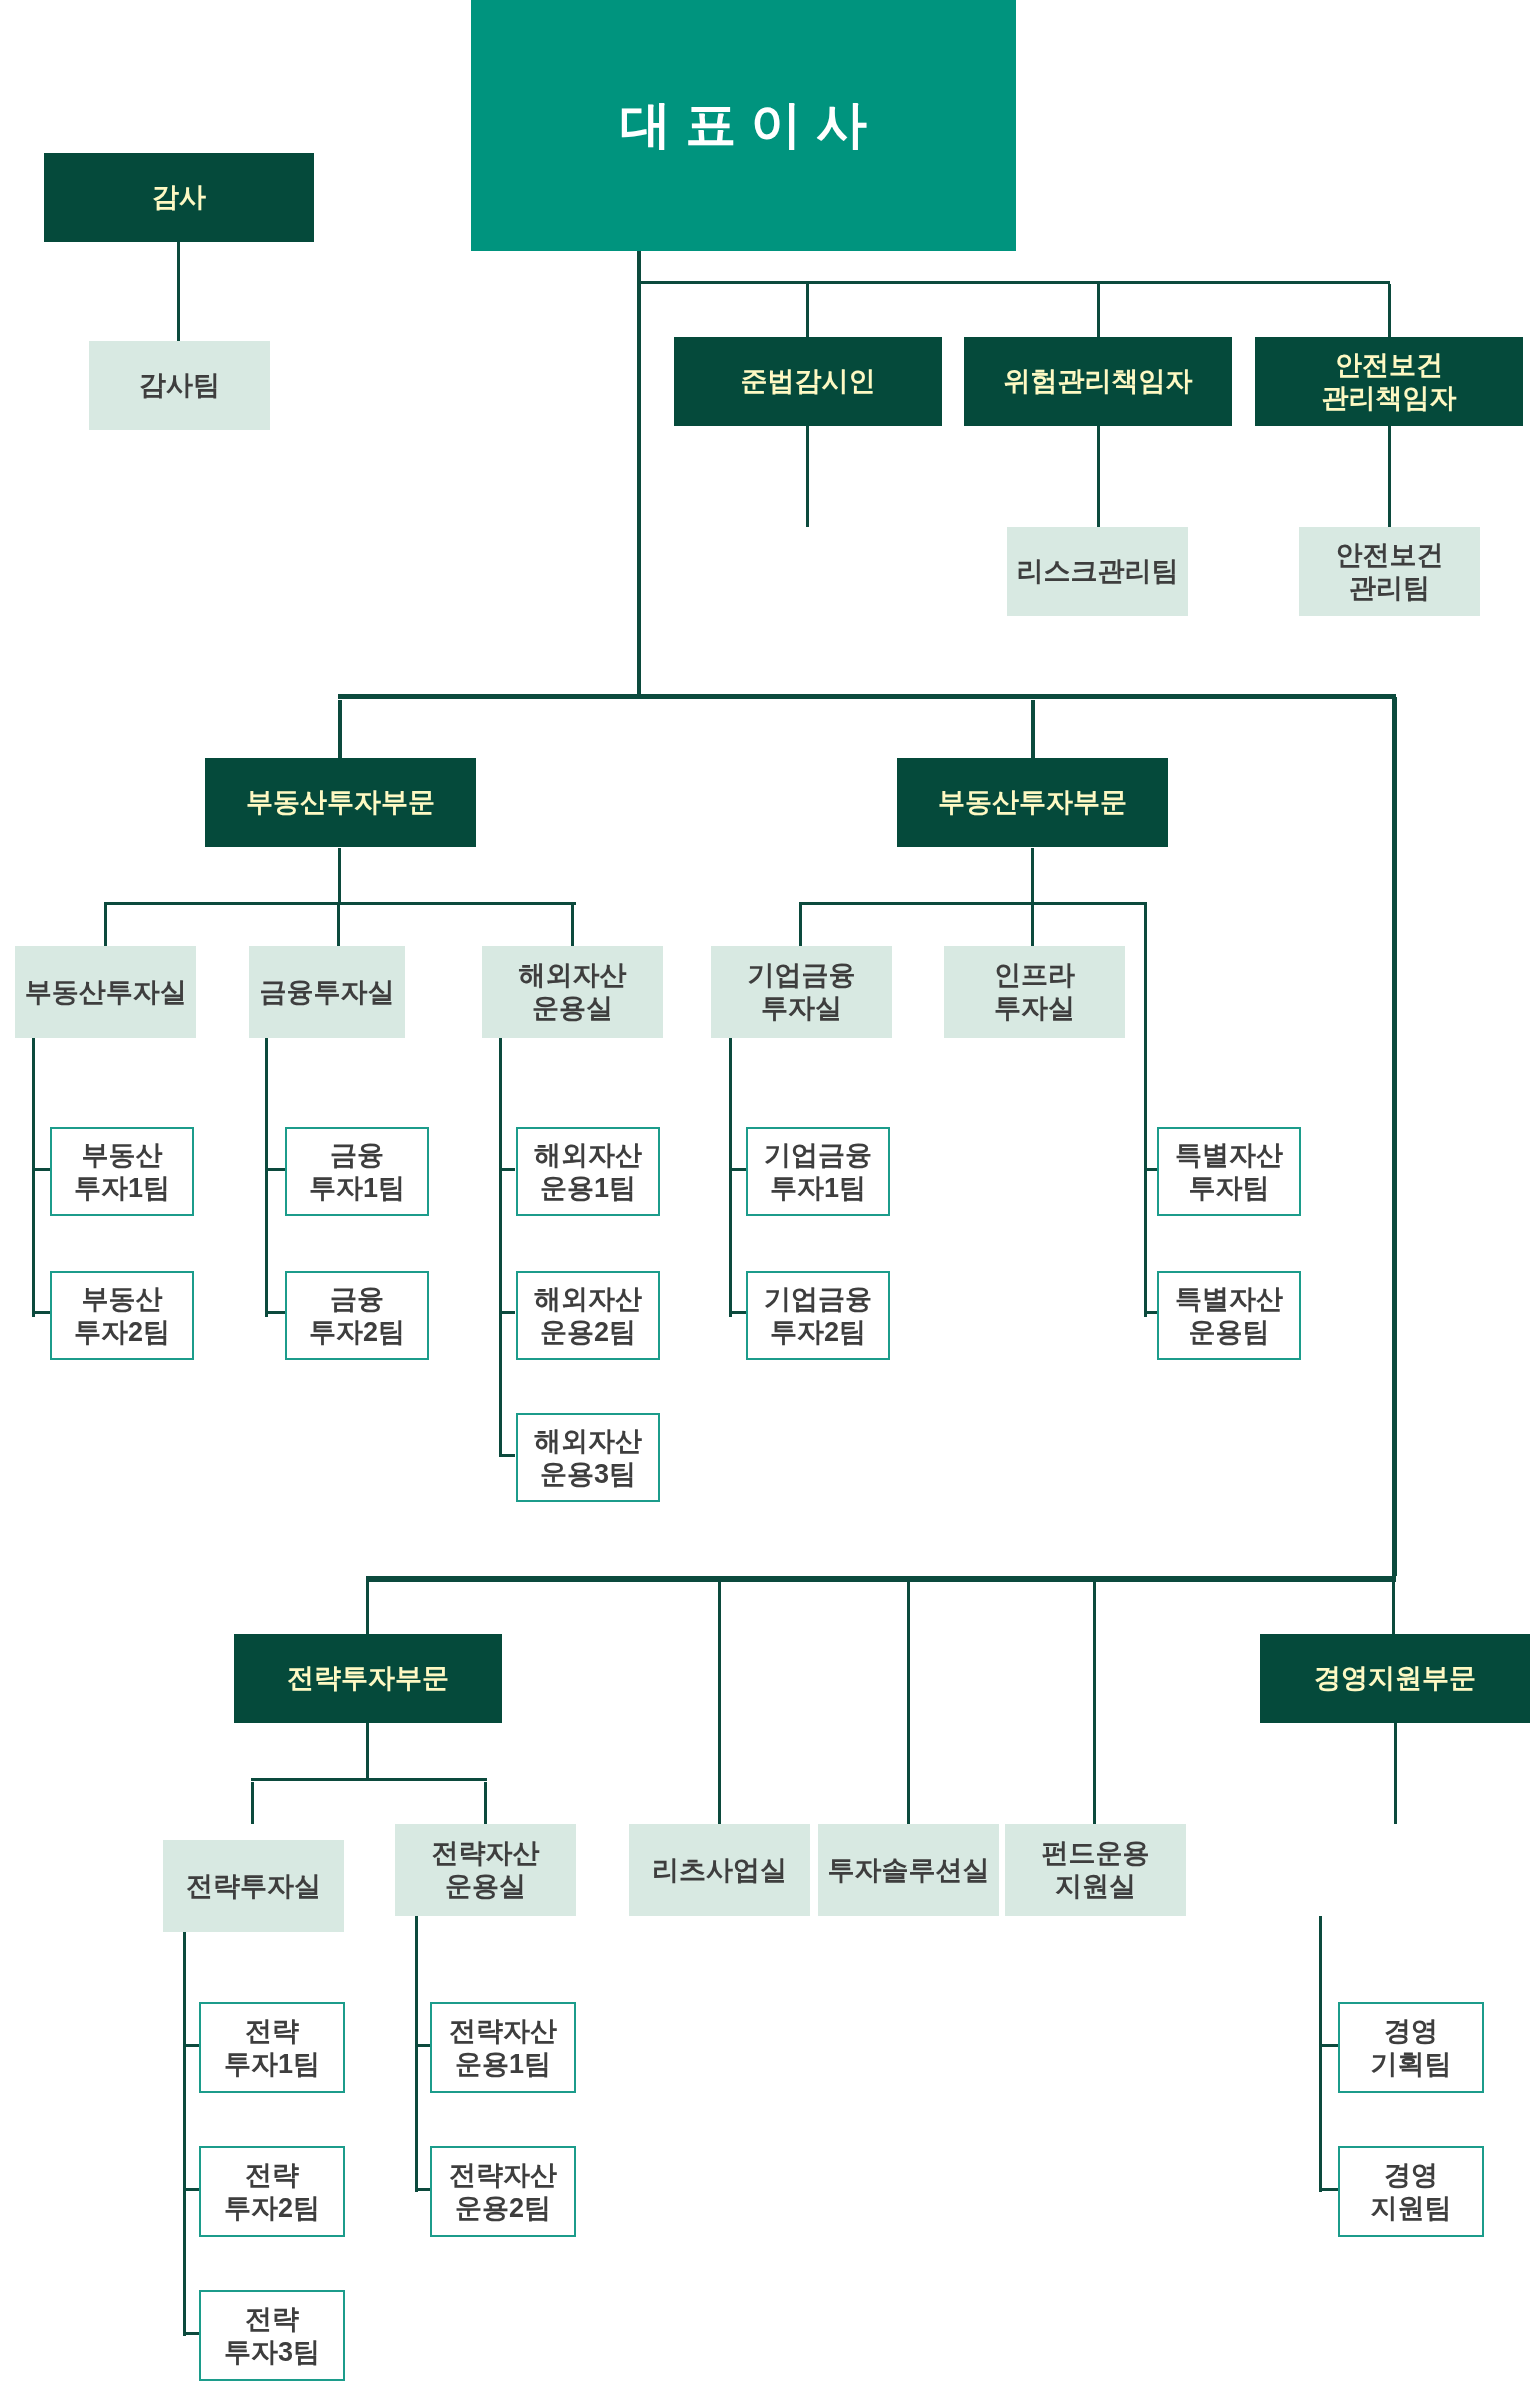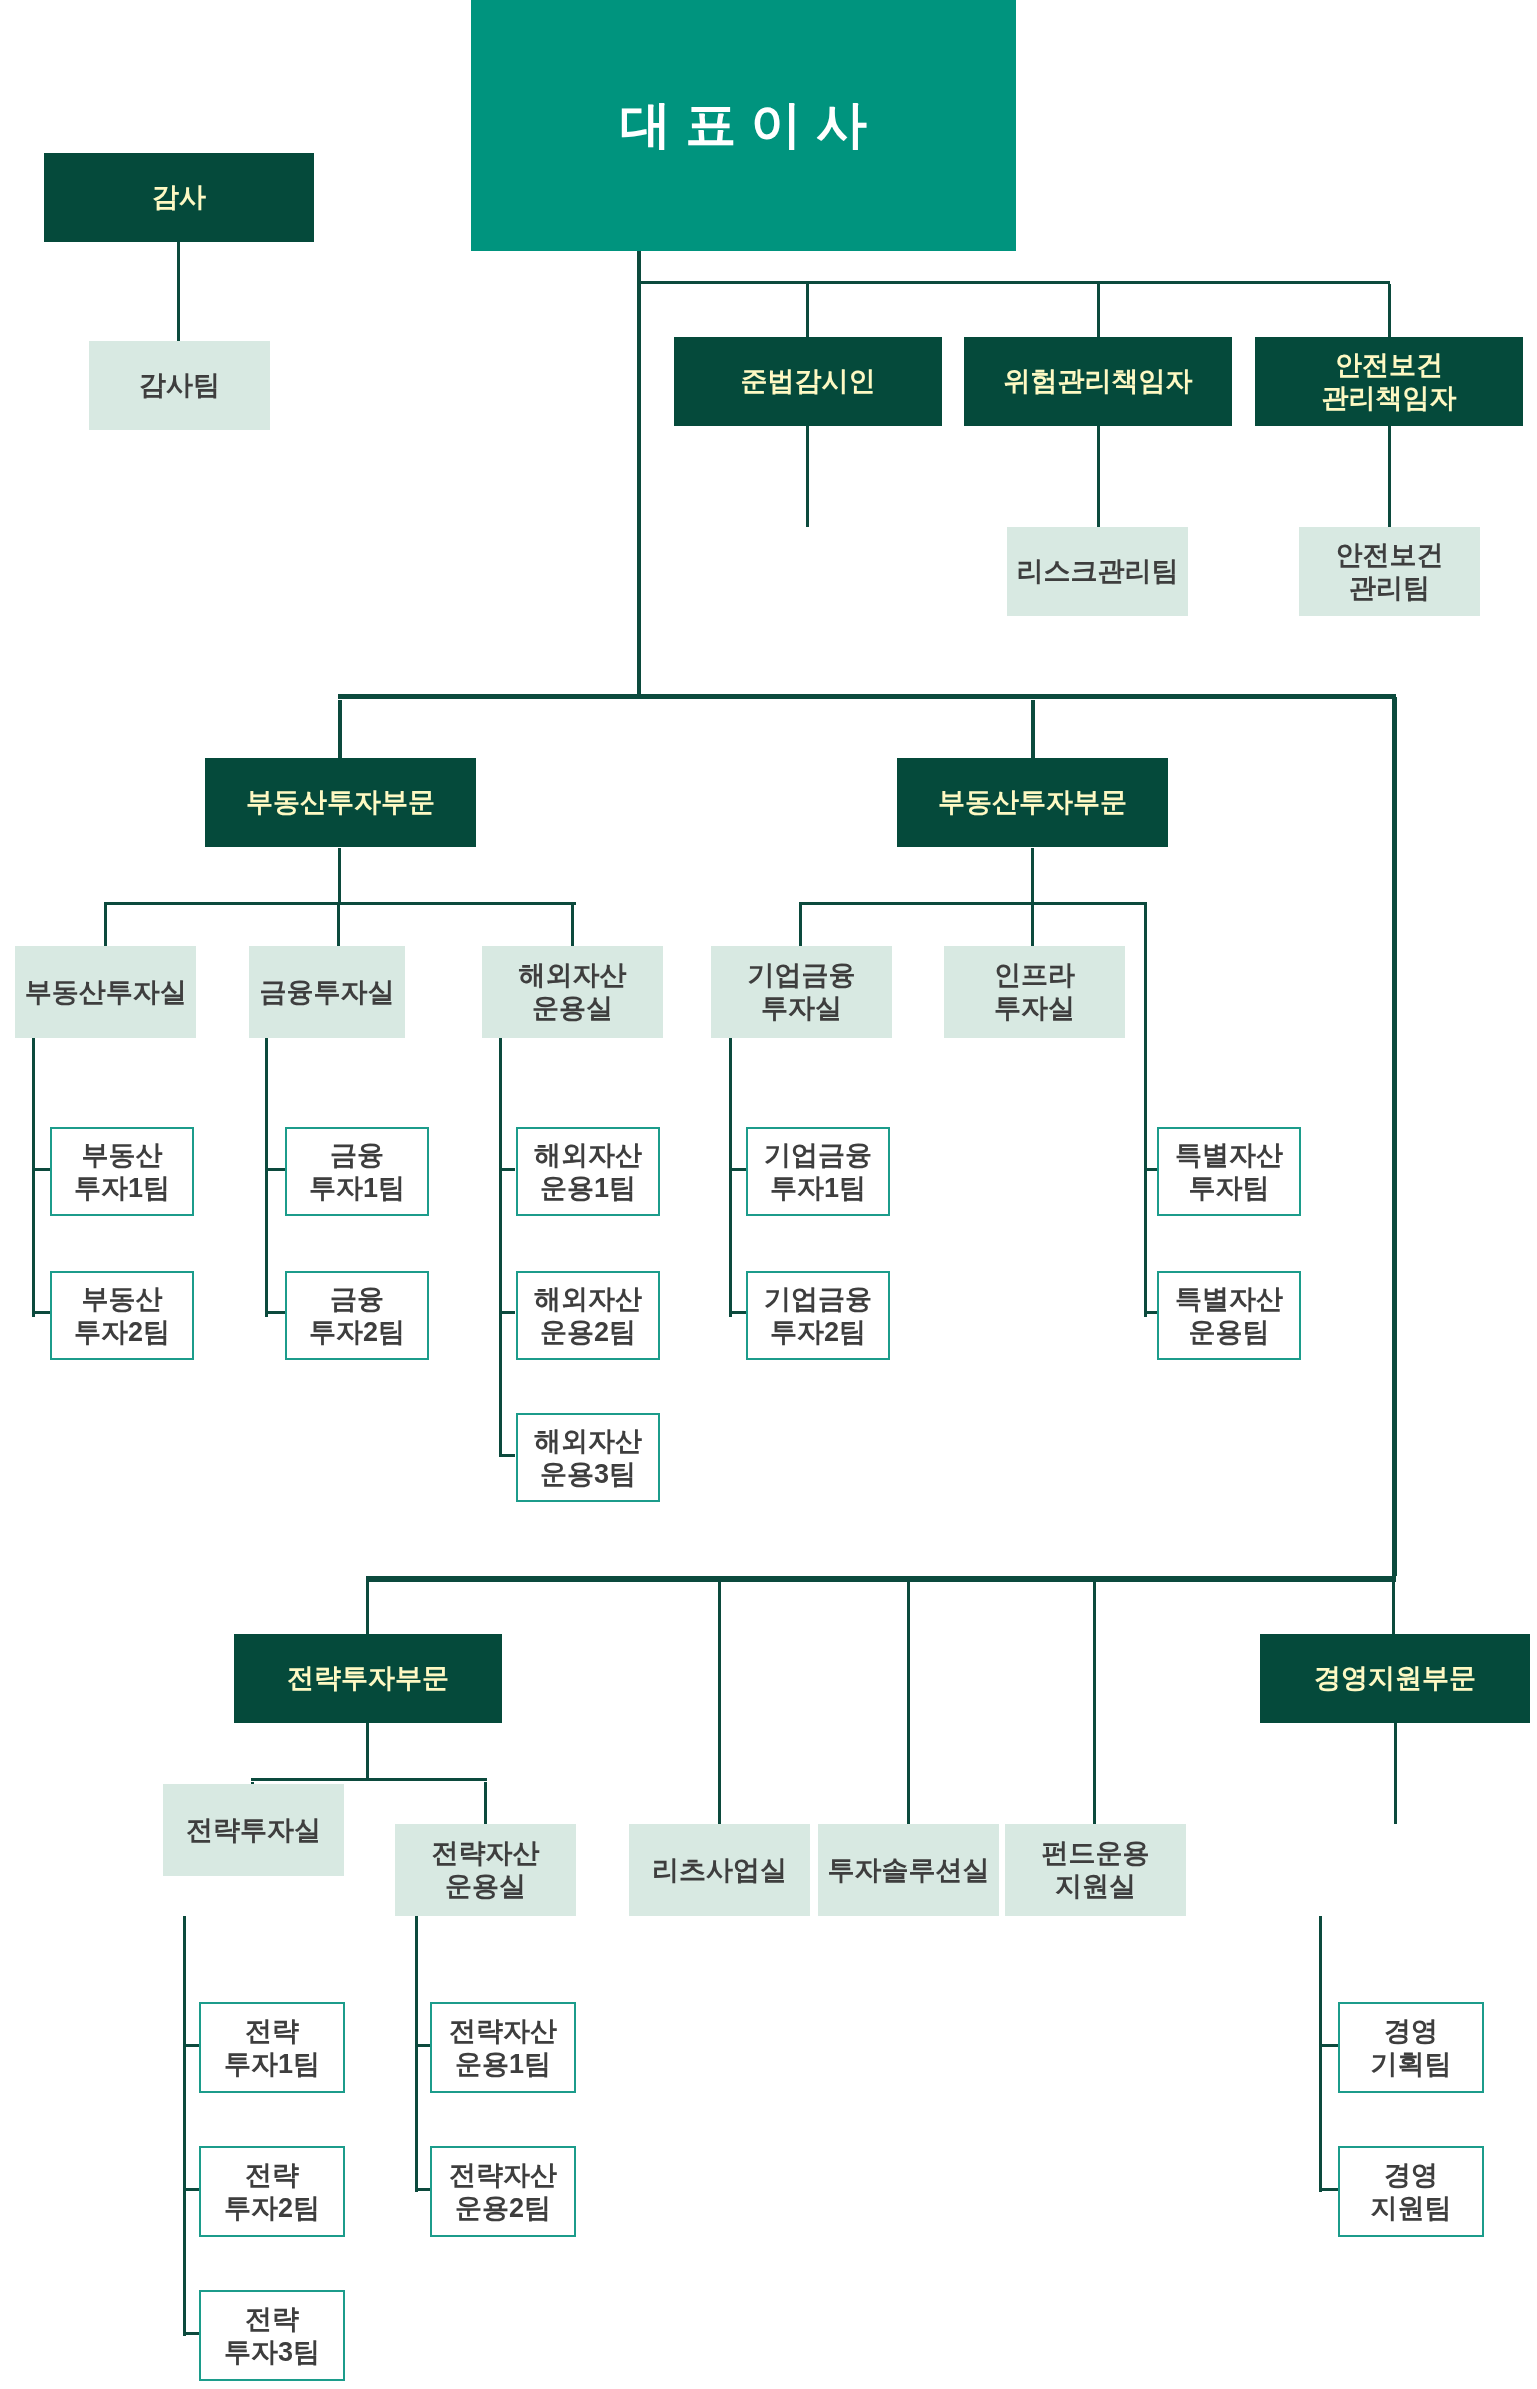--- a/index.html
+++ b/index.html
@@ -136,21 +136,21 @@
   <div class="node team" style="left:746px;top:1271px;width:144px;height:89px">기업금융
 투자2팀</div>
   <div class="node team" style="left:1157px;top:1127px;width:144px;height:89px">특별자산
 투자팀</div>
   <div class="node team" style="left:1157px;top:1271px;width:144px;height:89px">특별자산
 운용팀</div>
 
   <div class="node dark" style="left:234px;top:1634px;width:268px;height:89px">전략투자부문</div>
   <div class="node dark" style="left:1260px;top:1634px;width:270px;height:89px">경영지원부문</div>
 
-  <div class="node light" style="left:163px;top:1784px;width:181px;height:92px">전략투자실</div>
+  <div class="node light" style="left:163px;top:1840px;width:181px;height:92px">전략투자실</div>
   <div class="node light" style="left:395px;top:1824px;width:181px;height:92px">전략자산
 운용실</div>
   <div class="node light" style="left:629px;top:1824px;width:181px;height:92px">리츠사업실</div>
   <div class="node light" style="left:818px;top:1824px;width:181px;height:92px">투자솔루션실</div>
   <div class="node light" style="left:1005px;top:1824px;width:181px;height:92px">펀드운용
 지원실</div>
 
   <div class="node team" style="left:199px;top:2002px;width:146px;height:91px">전략
 투자1팀</div>
   <div class="node team" style="left:199px;top:2146px;width:146px;height:91px">전략

